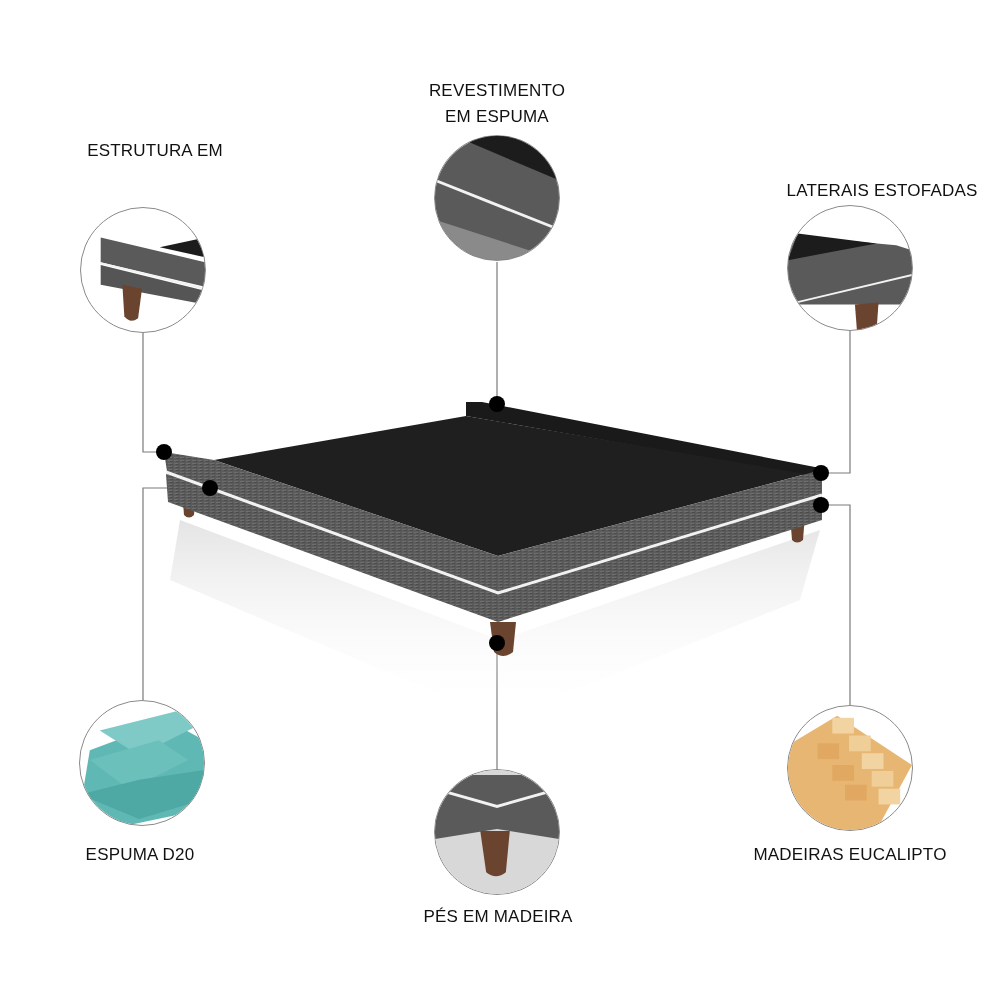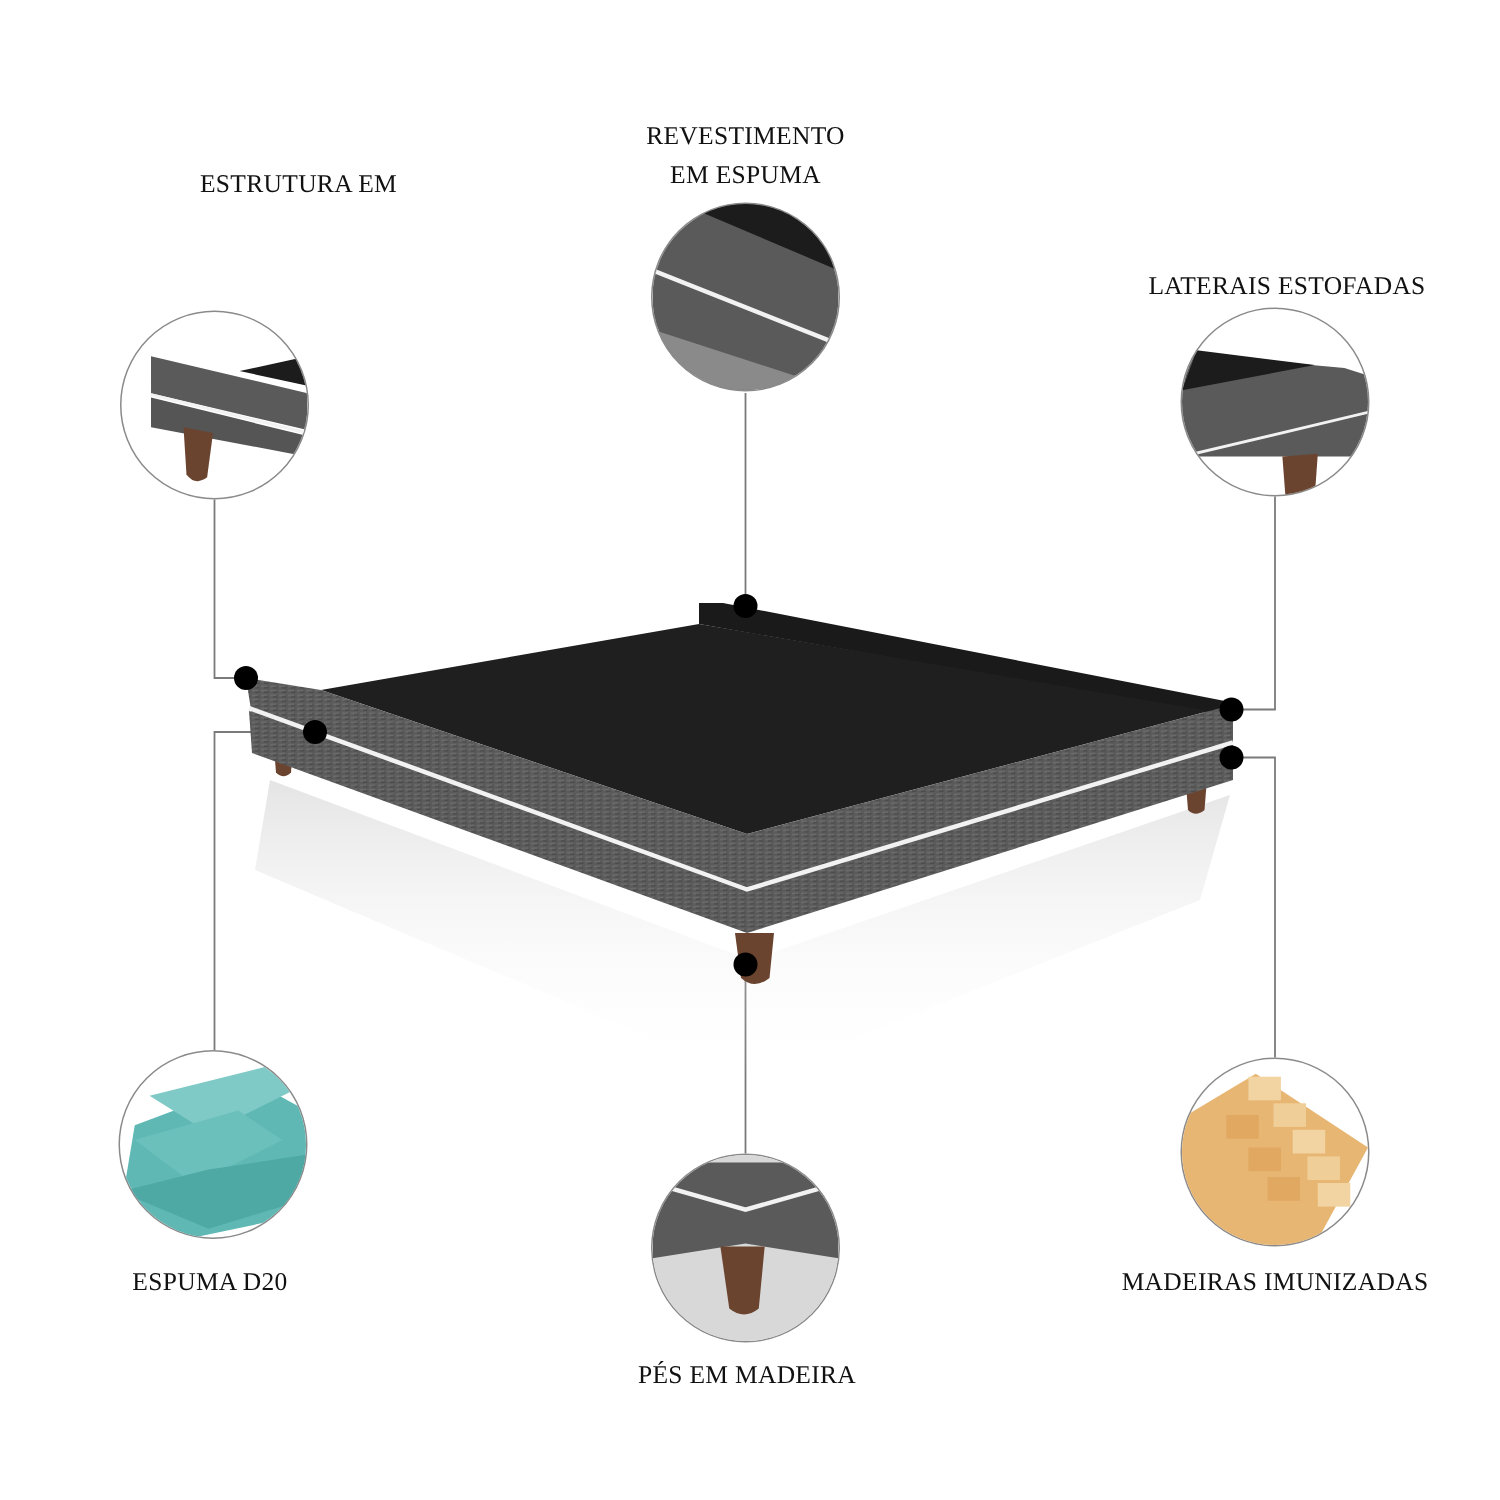--- a/index.html
+++ b/index.html
@@ -1,17 +1,17 @@
 <!DOCTYPE html>
 <html><head>
 <meta charset="utf-8">
 <style>
   html, body { margin:0; padding:0; background:#ffffff; }
   body { width:1000px; height:1000px; position:relative; overflow:hidden; font-family:"DejaVu Sans", sans-serif; }
-  .label { position:absolute; text-align:center; color:#111; font-size:17px; line-height:26px; letter-spacing:0.2px; white-space:nowrap; font-family:Liberation Serif, serif; }
+  .label { position:absolute; text-align:center; color:#111; font-size:17px; line-height:26px; letter-spacing:0.2px; white-space:nowrap; font-family:Liberation Sans, sans-serif; }
   .label span { display:block; }
   .circle { position:absolute; width:126px; height:126px; border-radius:50%; border:1px solid #8a8a8a; overflow:hidden; background:#fff; box-sizing:border-box; }
   .circle svg { width:100%; height:100%; display:block; }
   svg.lines { position:absolute; left:0; top:0; width:1000px; height:1000px; pointer-events:none; }
   .dot { position:absolute; width:16px; height:16px; border-radius:50%; background:#000; margin-left:-8px; margin-top:-8px; }
   .bed { position:absolute; left:0; top:0; width:1000px; height:1000px; }
 </style>
 </head>
 <body>
 
@@ -61,38 +61,38 @@
   <path d="M490,622 L516,622 L513,652 Q503,660 494,652 Z" fill="#6b4430"></path>
 </svg>
 
 <div class="dot" style="left:164px;top:452px;"></div>
 <div class="dot" style="left:210px;top:488px;"></div>
 <div class="dot" style="left:497px;top:404px;"></div>
 <div class="dot" style="left:821px;top:473px;"></div>
 <div class="dot" style="left:821px;top:505px;"></div>
 <div class="dot" style="left:497px;top:643px;"></div>
 
-<div class="label" style="left:50px;top:110px;width:210px;margin-left:44px;">
+<div class="label" style="left:50px;top:138px;width:210px;">
   <span>ESTRUTURA EM</span>
 </div>
 <div class="label" style="left:397px;top:78px;width:200px;">
   <span>REVESTIMENTO</span>
   <span>EM ESPUMA</span>
 </div>
-<div class="label" style="left:748px;top:178px;width:220px;">
+<div class="label" style="left:772px;top:178px;width:220px;">
   <span>LATERAIS ESTOFADAS</span>
 </div>
 <div class="label" style="left:60px;top:842px;width:160px;">
   <span>ESPUMA D20</span>
 </div>
 <div class="label" style="left:400px;top:904px;width:196px;">
   <span>PÉS EM MADEIRA</span>
 </div>
 <div class="label" style="left:715px;top:842px;width:270px;">
-  <span>MADEIRAS IMUNIZADAS</span>
+  <span>MADEIRAS EUCALIPTO</span>
 </div>
 
 <div class="circle" style="left:80px;top:207px;">
   <svg viewBox="0 0 126 126">
     <polygon points="20,30 126,55 126,80 20,55" fill="#5a5a5a"></polygon>
     <polygon points="80,40 126,30 126,50" fill="#1c1c1c"></polygon>
     <polygon points="20,58 126,84 126,98 20,78" fill="#555"></polygon>
     <line x1="20" y1="56" x2="126" y2="82" stroke="#f2f2f2" stroke-width="2"></line>
     <path d="M42,78 L62,82 L58,112 Q50,118 44,110 Z" fill="#6b4430"></path>
   </svg>

